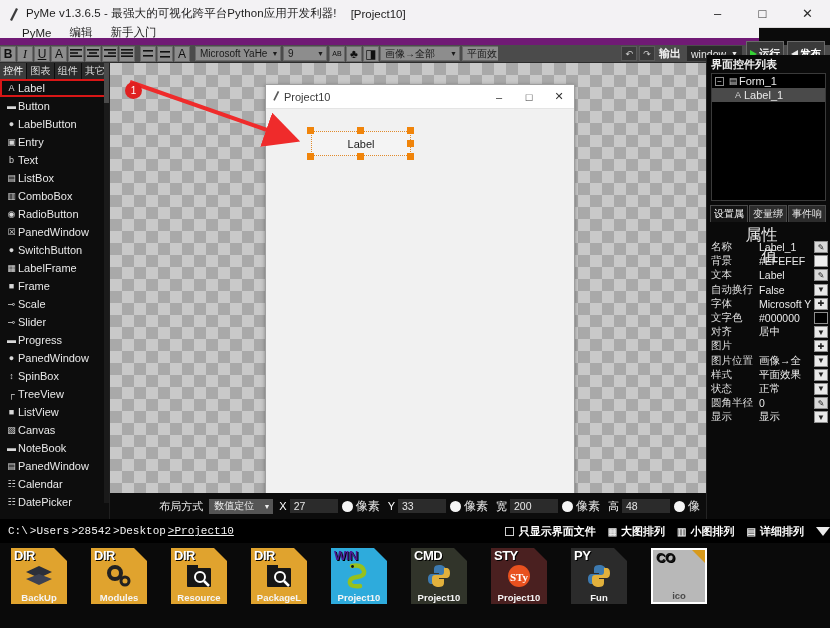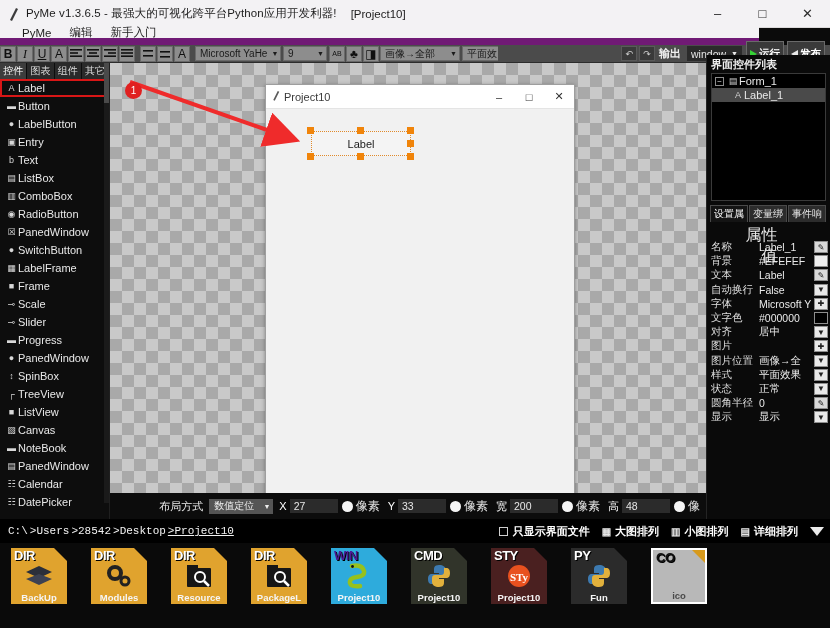--- a/index.html
+++ b/index.html
@@ -198,21 +198,21 @@
   .lb-unit{font-size:12px;color:#e2e2e2;margin-right:6px;}
 
   
   .pathbar{
     position:absolute;left:0;top:519px;width:830px;height:24px;
     background:#000;display:flex;align-items:center;box-sizing:border-box;
     font-family:"Liberation Mono","DejaVu Sans Mono",monospace;
   }
   .crumb{font-size:11px;color:#f2f2f2;margin-right:2px;white-space:nowrap;}
   .crumb.link{text-decoration:underline;}
-  .pb-right{margin-left:auto;display:flex;align-items:center;padding-right:6px;font-family:"Liberation Sans",sans-serif;}
+  .pb-right{margin-left:auto;display:flex;align-items:center;font-family:"Liberation Sans",sans-serif;}
   .cbx{width:9px;height:9px;border:1px solid #cfcfcf;margin-right:5px;box-sizing:border-box;}
   .pb-item{font-size:11px;color:#fff;margin-right:12px;display:flex;align-items:center;font-weight:bold;}
   .pb-item .gi{margin-right:4px;font-size:10px;color:#e8e8e8;}
   .pb-arrow{width:0;height:0;border-left:7px solid transparent;border-right:7px solid transparent;border-top:9px solid #eaeaea;}
 
   
   .filebar{
     position:absolute;left:0;top:543px;width:830px;height:85px;
     background:#0a0a0a;display:flex;align-items:flex-start;padding:5px 0 0 8px;box-sizing:border-box;
   }

